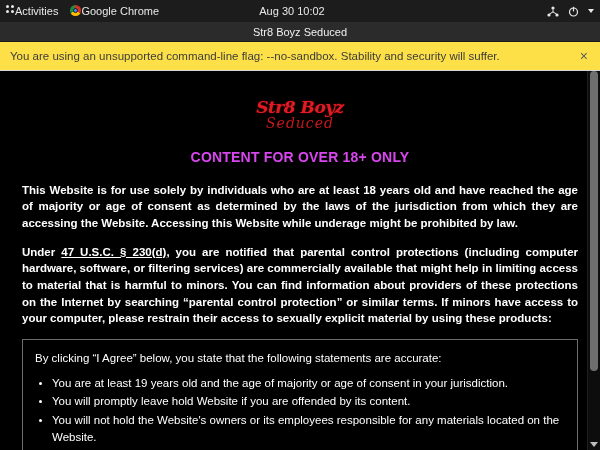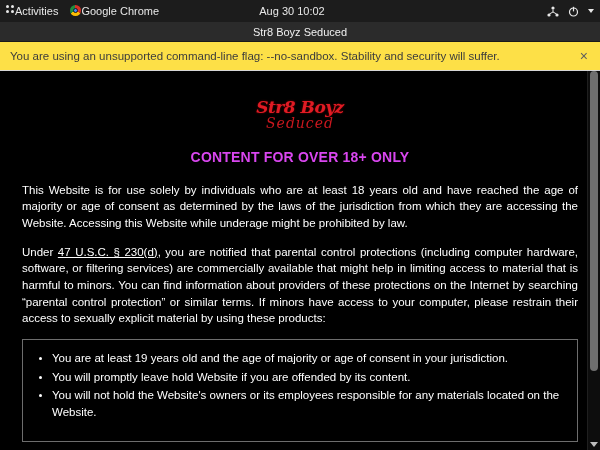--- a/index.html
+++ b/index.html
@@ -165,21 +165,21 @@
   }
 
   .headline {
     text-align: center;
     font-size: 14px;
     letter-spacing: 0.2px;
     margin: 0 0 14px;
     color: #d946ef;
   }
 
-  .para { margin: 0 0 12px; text-align: justify; }
+  .para { margin: 0 0 12px; text-align: justify; font-weight: bold; }
   .para a, .inline-link {
     color: #ffffff;
     text-decoration: underline;
   }
 
   .links-line a { color: #fff; text-decoration: underline; }
   .sep { color: #fff; }
 
   
   .agreebox {
@@ -252,20 +252,21 @@
     <h1 class="headline">CONTENT FOR OVER 18+ ONLY</h1>
 
     <p class="para">This Website is for use solely by individuals who are at least 18 years old and have reached the age of majority or age of consent as determined by the laws of the jurisdiction from which they are accessing the Website. Accessing this Website while underage might be prohibited by law.</p>
 
     <p class="para">
       <span>Under </span><a class="inline-link" href="#">47 U.S.C. § 230(d)</a><span>, you are notified that parental control protections (including computer hardware, software, or filtering services) are commercially available that might help in limiting access to material that is harmful to minors. You can find information about providers of these protections on the Internet by searching “parental control protection” or similar terms. If minors have access to your computer, please restrain their access to sexually explicit material by using these products:</span>
     </p>
 
 
     <div class="agreebox">
+      <p class="lead">By clicking “I Agree” below, you state that the following statements are accurate:</p>
       <ul>
         <li>You are at least 19 years old and the age of majority or age of consent in your jurisdiction.</li>
         <li>You will promptly leave hold Website if you are offended by its content.</li>
         <li>You will not hold the Website's owners or its employees responsible for any materials located on the Website.</li>
 
       </ul>
 
     </div>
 
   </div>

